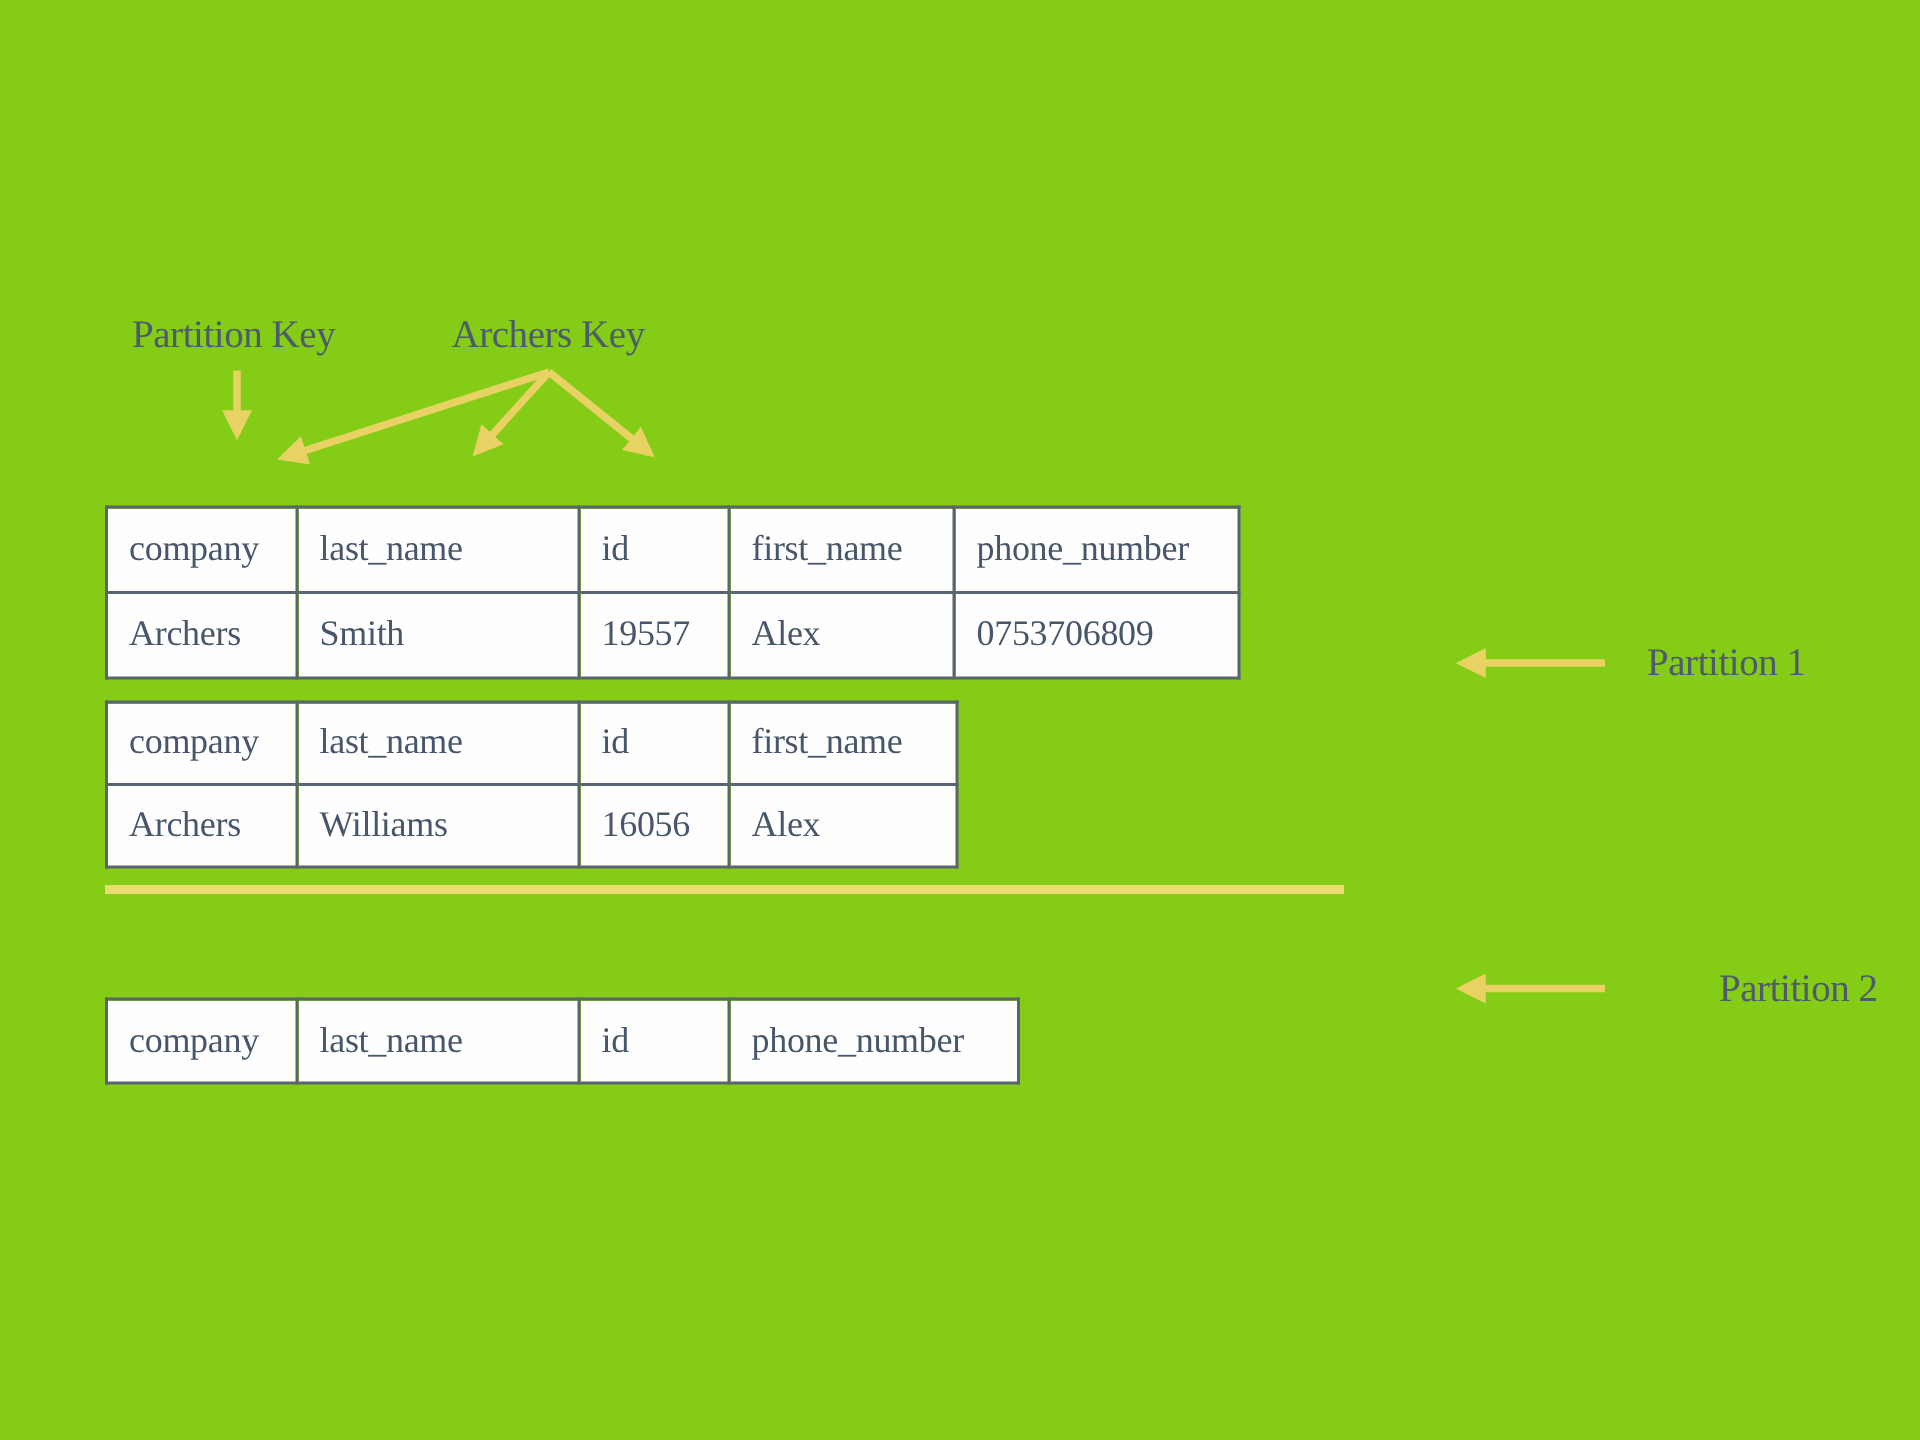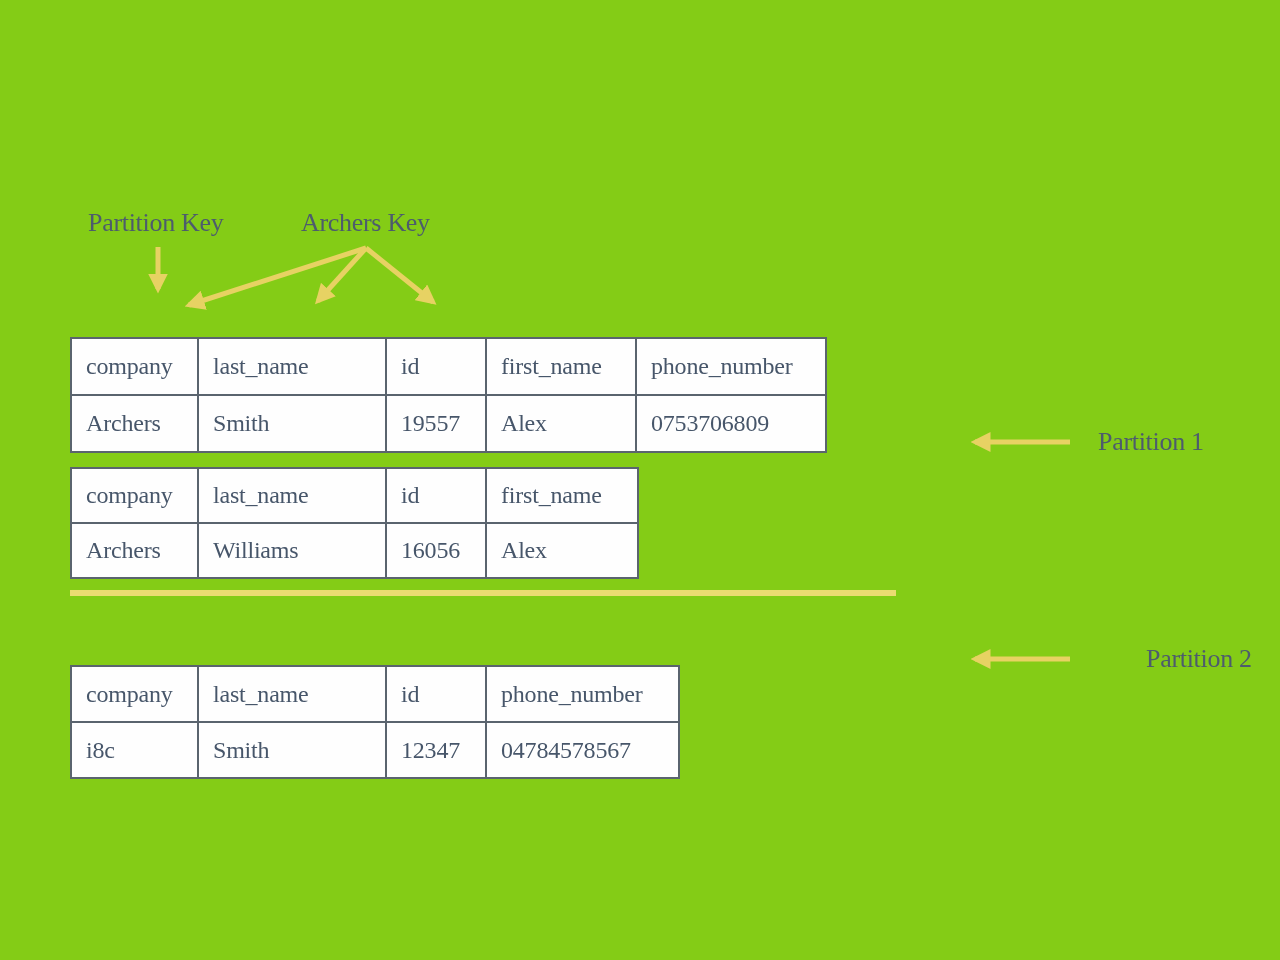--- a/index.html
+++ b/index.html
@@ -113,22 +113,16 @@
         <col style="width:100px">
       <col style="width:193px">
     </colgroup>
     <tbody>
         <tr>
       <td>company</td>
       <td>last_name</td>
       <td>id</td>
       <td>phone_number</td>
     </tr>
-    <tr>
-      <td>i8c</td>
-      <td>Smith</td>
-      <td>12347</td>
-      <td>04784578567</td>
-    </tr>
   </tbody>
     </table>
 
 </div>
 
 </body></html>

